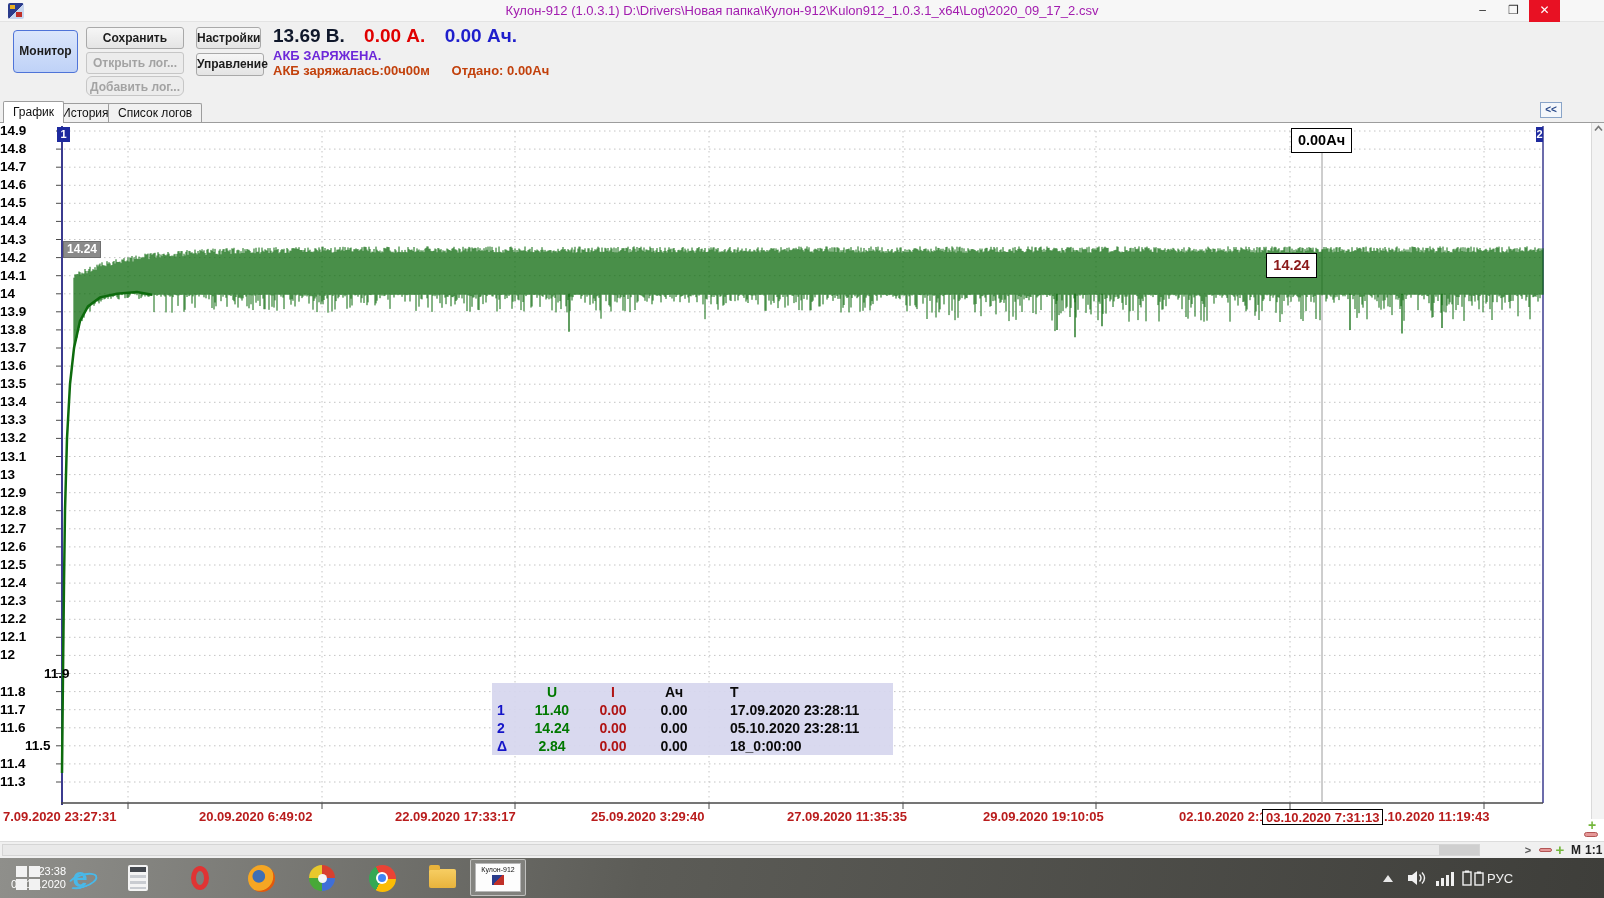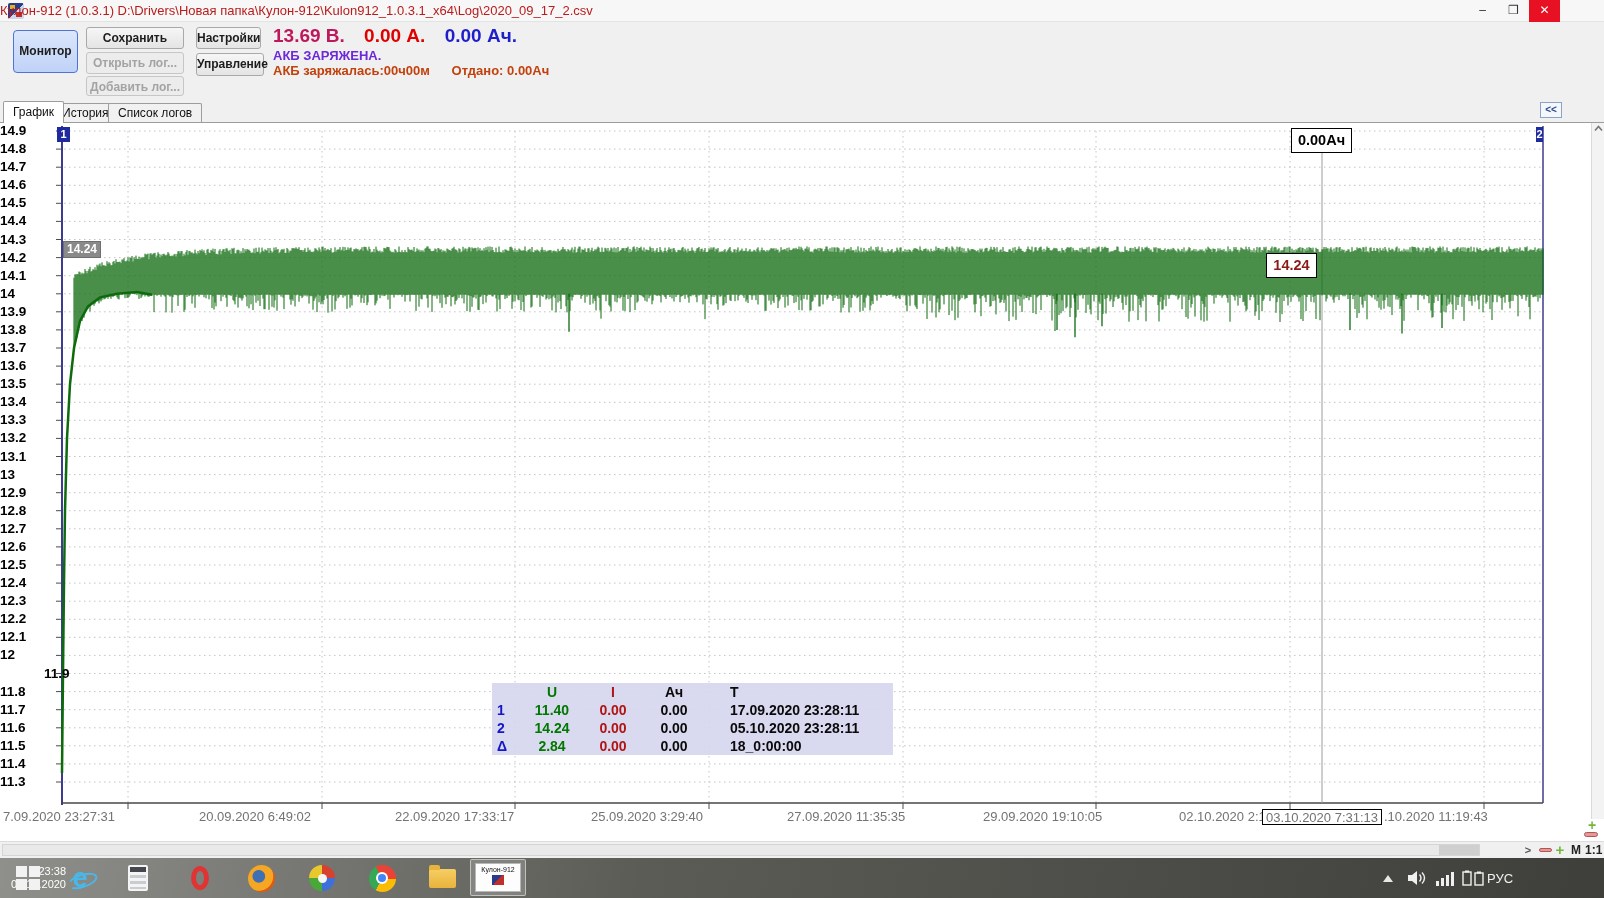--- a/index.html
+++ b/index.html
@@ -4,57 +4,57 @@
 <style>
   * { margin:0; padding:0; box-sizing:border-box; }
   html,body { width:1604px; height:898px; overflow:hidden; font-family:"Liberation Sans",sans-serif; background:#f0f0f0; }
 
   
   .titlebar { position:relative; height:22px; background:#f7f7f7; border-bottom:1px solid #e3e3e3; }
   .app-icon { position:absolute; left:8px; top:3px; width:16px; height:16px; border-radius:2px;
               background:linear-gradient(135deg,#2b3c8c 0 50%,#c8d6ee 50% 100%); }
   .app-icon:before { content:""; position:absolute; left:2px; top:2px; width:5px; height:4px; background:#e8b020; }
   .app-icon:after { content:""; position:absolute; right:2px; bottom:2px; width:6px; height:5px; background:#c03028; }
-  .title-text { position:absolute; left:0; right:0; top:0; height:22px; line-height:22px; 
-                font-size:13px; color:#b91c1c; white-space:nowrap; }
+  .title-text { position:absolute; left:0; right:0; top:0; height:22px; line-height:22px; text-align:center;
+                font-size:13px; color:#a21caf; white-space:nowrap; }
   .win-controls { position:absolute; right:44px; top:0; height:22px; display:flex; }
   .win-btn { width:31px; height:22px; line-height:20px; text-align:center; font-size:12px; color:#333; }
   .win-btn.close { background:#e81123; color:#fff; }
 
   
   .toolbar { position:relative; height:78px; background:#f0f0f0; }
   .btn { position:absolute; border:1px solid #a9a9a9; border-radius:3px; background:linear-gradient(#f6f6f6,#e4e4e4);
          font-size:12px; font-weight:700; color:#1c1c1c; text-align:center; }
   .btn.disabled { color:#a3a3a3; border-color:#c6c6c6; background:#ececec; }
   #btn-monitor { left:13px; top:8px; width:65px; height:43px; line-height:41px;
                  background:linear-gradient(#dbe6fb,#bfd2f7); border:1px solid #4f74d8; border-radius:4px; }
   #btn-save  { left:86px; top:5px;  width:98px; height:22px; line-height:20px; }
   #btn-open  { left:86px; top:30px; width:98px; height:22px; line-height:20px; }
-  #btn-add   { left:86px; top:54px; width:98px; height:20px; line-height:20px; }
+  #btn-add   { left:86px; top:54px; width:98px; height:20px; line-height:20px;border-radius:6px; }
   #btn-settings { left:196px; top:5px;  width:65px; height:22px; line-height:20px; }
   #btn-control  { left:196px; top:31px; width:68px; height:23px; line-height:21px;text-align:right; }
   .status-line1 { position:absolute; left:273px; top:3px; font-size:19px; font-weight:700; white-space:nowrap; }
   .status-line1 span { margin-right:14px; }
   .status-line2 { position:absolute; left:273px; top:26px; font-size:13px; font-weight:700; }
   .status-line3 { position:absolute; left:273px; top:41px; font-size:13px; font-weight:700; white-space:nowrap; }
   .status-line3 span { margin-right:18px; }
 
   
   .tabrow { position:relative; height:22px; background:#f0f0f0; }
   .tab { position:absolute; top:3px; height:19px; line-height:18px; padding:0 9px; font-size:12px; color:#111;
          background:#f1f1f1; border:1px solid #9d9d9d; border-bottom:none; border-radius:2px 2px 0 0; }
   .tab.active { top:1px; height:22px; background:#fff; z-index:2; line-height:20px; }
   .collapse-btn { position:absolute; right:42px; top:2px; width:22px; height:16px; line-height:14px; text-align:center;
                   font-size:10px; font-weight:700; color:#2a4a8a; border:1px solid #89a4c8; background:#f4f7fb; }
 
   
   .chart-area { position:relative; height:719px; background:#fff; border-top:1px solid #9d9d9d; }
   .ytick { position:absolute; left:0; width:56px; height:18px; line-height:18px; text-align:left;
            font-size:13.5px; font-weight:700; color:#000; }
-  .xtick { position:absolute; top:686px; height:16px; line-height:15px; font-size:13px; font-weight:400; color:#737373; white-space:nowrap; }
+  .xtick { position:absolute; top:686px; height:16px; line-height:15px; font-size:13px; font-weight:700; color:#b91c1c; white-space:nowrap; }
   .xtick.boxed { border:1px solid #000; background:#fff; padding:0 3px; z-index:3; }
   svg.chart-svg { position:absolute; left:0; top:0; }
   .grid  { stroke:#c4c4c4; stroke-width:1; stroke-dasharray:1.5 3.5; }
   .tickm { stroke:#4a4a4a; stroke-width:1; }
   .axis  { stroke:#3b3b8f; stroke-width:2; }
   .axis2 { stroke:#3b3b8f; stroke-width:1.5; }
   .axisb { stroke:#474747; stroke-width:1.5; }
   .cursorln { stroke:#9c9c9c; stroke-width:1; }
   .vband { stroke:#0d6b0d; stroke-width:1; fill:none; }
   .head  { stroke:#0d6b0d; stroke-width:2.5; fill:none; }
@@ -145,21 +145,21 @@
 </div>
 
 <div class="toolbar">
   <div class="btn" id="btn-monitor">Монитор</div>
   <div class="btn" id="btn-save">Сохранить лог...</div>
   <div class="btn disabled" id="btn-open">Открыть лог...</div>
   <div class="btn disabled" id="btn-add">Добавить лог...</div>
   <div class="btn" id="btn-settings">Настройки</div>
   <div class="btn" id="btn-control">Управление</div>
   <div class="status-line1">
-    <span style="color:#be185d">13.69 В.</span>
+    <span style="color:#0f172a">13.69 В.</span>
     <span style="color:#e00000">0.00 А.</span>
     <span style="color:#1e1ecc">0.00 Ач.</span>
   </div>
   <div class="status-line2" style="color:#6d28d9">АКБ ЗАРЯЖЕНА.</div>
   <div class="status-line3" style="color:#c2410c">
     <span>АКБ заряжалась:00ч00м</span>
     <span>Отдано: 0.00Ач</span>
   </div>
 </div>
 
@@ -304,21 +304,21 @@
       <div class="ytick" style="top: 433px;">12.5</div>
       <div class="ytick" style="top: 451.083px;">12.4</div>
       <div class="ytick" style="top: 469.167px;">12.3</div>
       <div class="ytick" style="top: 487.25px;">12.2</div>
       <div class="ytick" style="top: 505.333px;">12.1</div>
       <div class="ytick" style="top: 523.417px;">12</div>
       <div class="ytick" style="top: 541.5px; margin-left: 44px;">11.9</div>
       <div class="ytick" style="top: 559.583px;">11.8</div>
       <div class="ytick" style="top: 577.667px;">11.7</div>
       <div class="ytick" style="top: 595.75px;">11.6</div>
-      <div class="ytick" style="top: 613.833px;">11.5</div>
+      <div class="ytick" style="top: 613.833px; padding-left: 25px;">11.5</div>
       <div class="ytick" style="top: 631.917px;">11.4</div>
       <div class="ytick" style="top: 650px;">11.3</div>
     </div>
   <div id="xticks">
       <div class="xtick" style="left: 3px;">7.09.2020 23:27:31</div>
       <div class="xtick" style="left: 199px;">20.09.2020 6:49:02</div>
       <div class="xtick" style="left: 395px;">22.09.2020 17:33:17</div>
       <div class="xtick" style="left: 591px;">25.09.2020 3:29:40</div>
       <div class="xtick" style="left: 787px;">27.09.2020 11:35:35</div>
       <div class="xtick" style="left: 983px;">29.09.2020 19:10:05</div>

